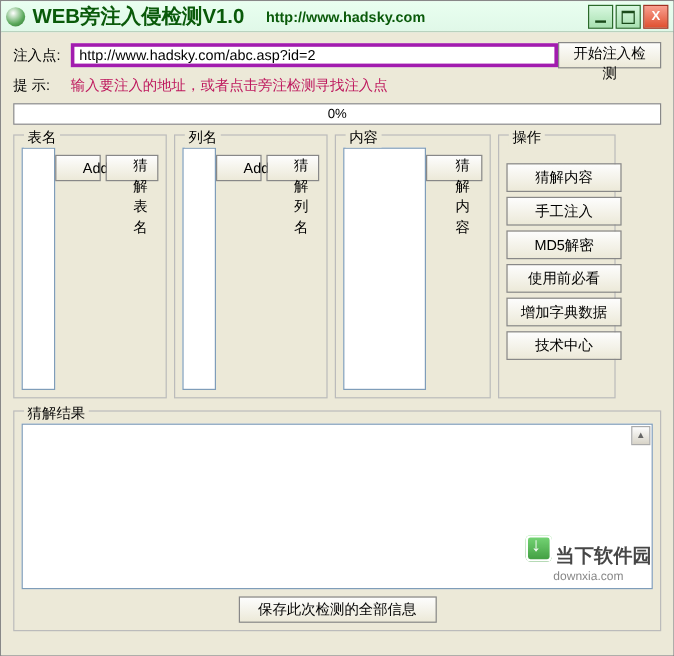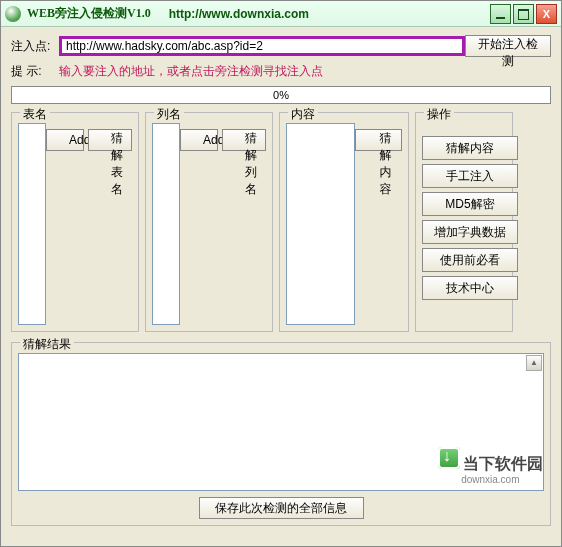--- a/index.html
+++ b/index.html
@@ -33,23 +33,22 @@
   .app-icon {
     width: 16px; height: 16px;
     border-radius: 50%;
     background: radial-gradient(circle at 6px 5px, #fff, #5aa85a 60%, #2a702a);
     margin-right: 6px;
     flex-shrink: 0;
   }
   .title-text {
     color: #0a5a0a;
     font-weight: bold;
-    font-size: 12px;
+    font-size: 17px;
     white-space: nowrap;
-    font-family: Liberation Serif, serif;
   }
   .title-url {
     color: #0a5a0a;
     font-weight: bold;
     font-size: 12px;
     margin-left: 18px;
   }
   .win-btns {
     position: absolute;
     right: 4px; top: 3px;
@@ -216,21 +215,21 @@
   .wm-top{color:#333;font-weight:bold;font-size:16px;font-family:"Microsoft YaHei",sans-serif;}
   .wm-sub{color:#7a7a7a;font-size:10px;font-family:sans-serif;}
 </style>
 </head>
 <body>
 
 <div class="window">
   <div class="titlebar">
     <div class="app-icon"></div>
     <span class="title-text">WEB旁注入侵检测V1.0</span>
-    <span class="title-url">http://www.downxia.com</span>
+    <span class="title-url">http://www.hadsky.com</span>
     <div class="win-btns">
       <div class="win-btn min"></div>
       <div class="win-btn max"></div>
       <div class="win-btn close">X</div>
     </div>
   </div>
 
   <div class="body-area">
 
     <div class="row">
@@ -273,22 +272,22 @@
         <div class="col-btns">
           <button class="btn grow">猜解内容</button>
         </div>
       </div>
 
       <div class="gbox ops">
         <span class="legend">操作</span>
         <button class="btn">猜解内容</button>
         <button class="btn">手工注入</button>
         <button class="btn">MD5解密</button>
+        <button class="btn">使用前必看</button>
         <button class="btn">增加字典数据</button>
-        <button class="btn">使用前必看</button>
         <button class="btn">技术中心</button>
       </div>
     </div>
 
     <div class="gbox result-box" style="width:100%">
       <span class="legend">猜解结果</span>
       <div class="result-inner">
         <div class="scroll-thumb"></div>
       </div>
       <button class="btn save-btn">保存此次检测的全部信息</button>

